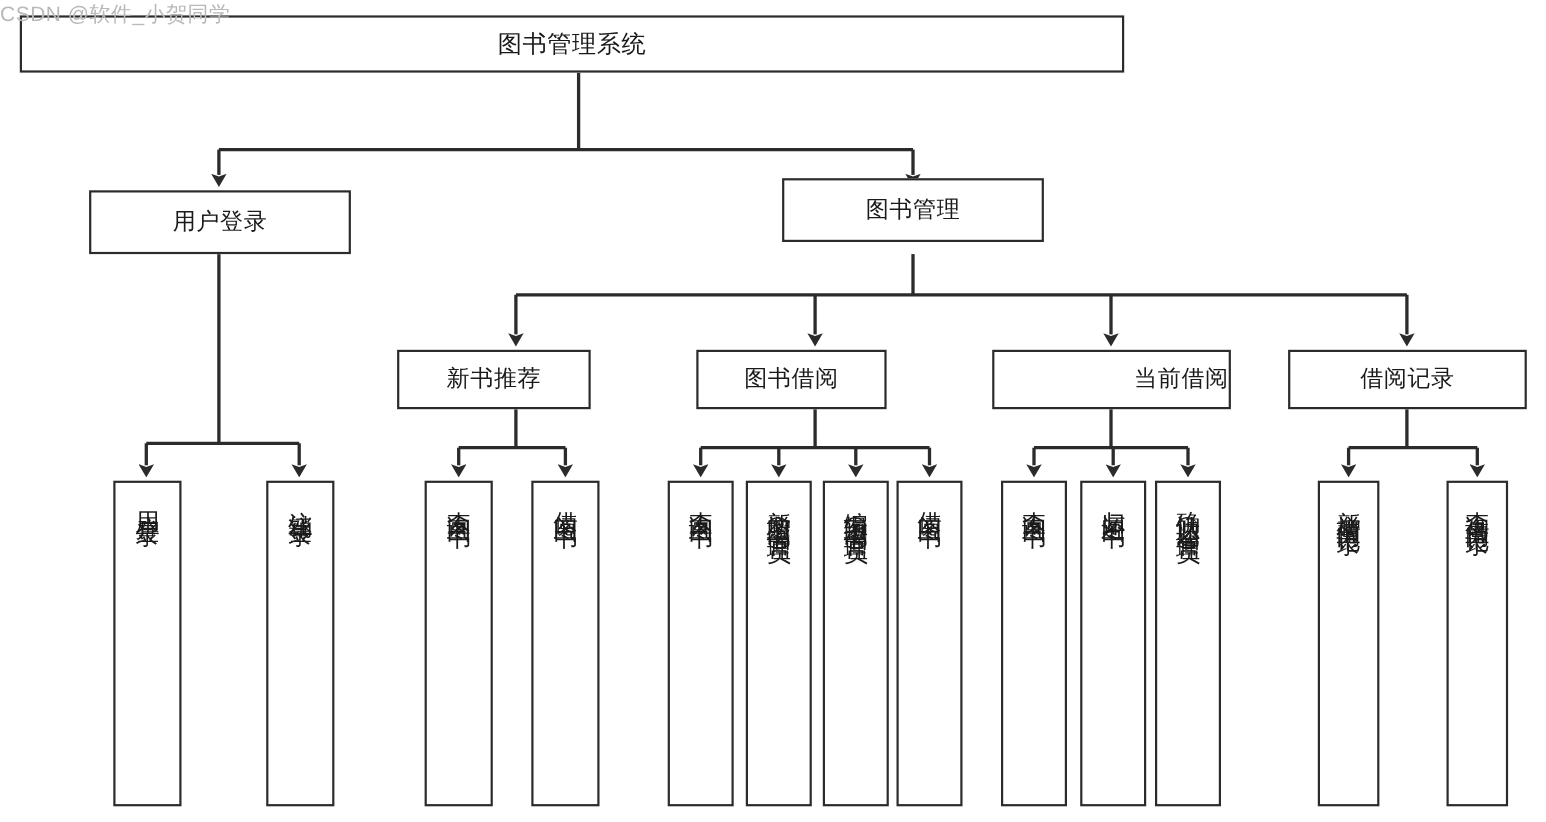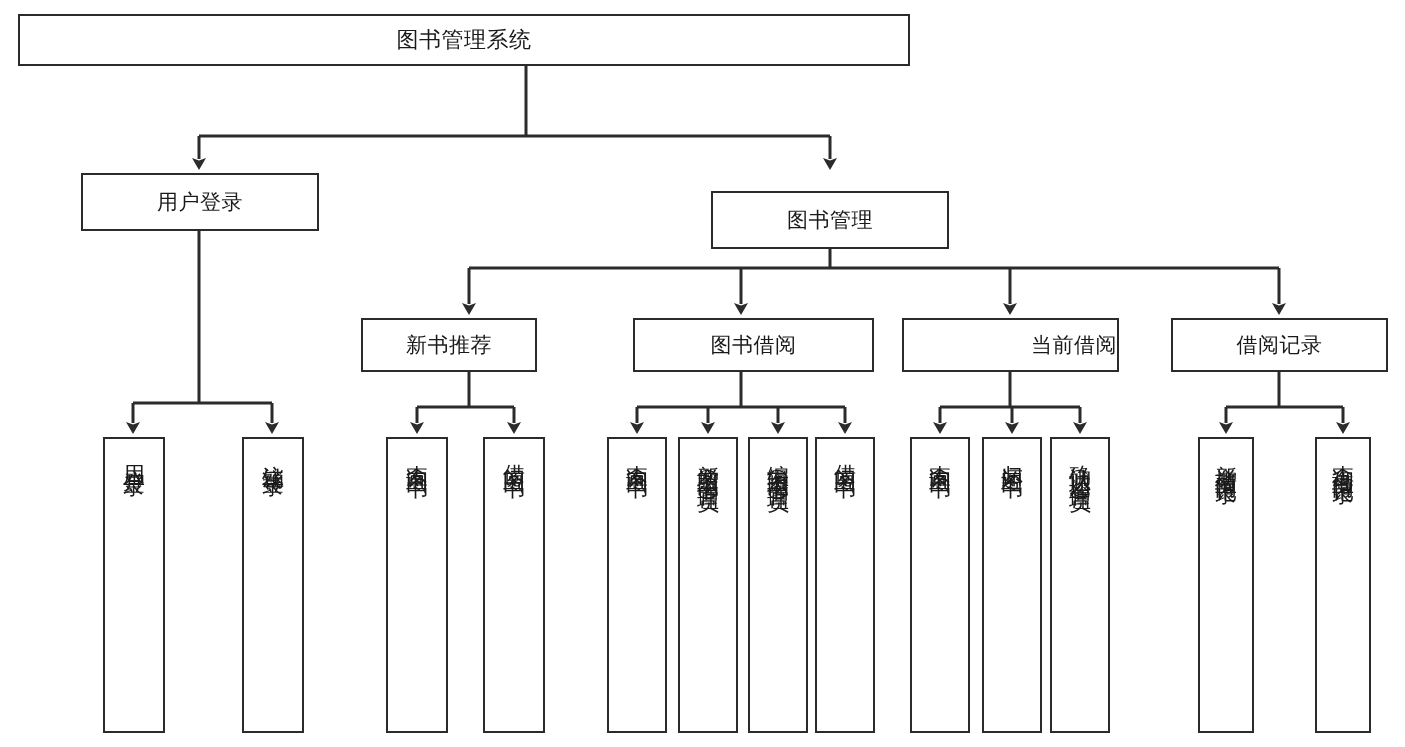--- a/index.html
+++ b/index.html
@@ -108,33 +108,33 @@
         <line x1="940" y1="407" x2="940" y2="423" stroke="#2b2b2b" stroke-width="3" marker-end="url(#arrow)"></line>
         <line x1="1012" y1="407" x2="1012" y2="423" stroke="#2b2b2b" stroke-width="3" marker-end="url(#arrow)"></line>
         <line x1="1080" y1="407" x2="1080" y2="423" stroke="#2b2b2b" stroke-width="3" marker-end="url(#arrow)"></line>
         <line x1="1279" y1="372" x2="1279" y2="407" stroke="#2b2b2b" stroke-width="3"></line>
         <line x1="1226" y1="407" x2="1343" y2="407" stroke="#2b2b2b" stroke-width="3"></line>
         <line x1="1226" y1="407" x2="1226" y2="423" stroke="#2b2b2b" stroke-width="3" marker-end="url(#arrow)"></line>
         <line x1="1343" y1="407" x2="1343" y2="423" stroke="#2b2b2b" stroke-width="3" marker-end="url(#arrow)"></line>
       </g>
   </svg>
   <div id="node-layer">
-      <div class="node horizontal root" style="left: 18px; top: 14px; width: 892px; height: 52px; border-color: rgb(43, 43, 43); background: rgb(255, 255, 255); color: rgb(26, 26, 26);">
+      <div class="node horizontal root" style="left: 18px; top: 14px; width: 1004px; height: 52px; border-color: rgb(43, 43, 43); background: rgb(255, 255, 255); color: rgb(26, 26, 26);">
         <span class="label">图书管理系统</span>
       </div>
       <div class="node horizontal" style="left: 81px; top: 173px; width: 238px; height: 58px; border-color: rgb(43, 43, 43); background: rgb(255, 255, 255); color: rgb(26, 26, 26);">
         <span class="label">用户登录</span>
       </div>
-      <div class="node horizontal" style="left: 711px; top: 191px; width: 238px; height: 58px; border-color: rgb(43, 43, 43); background: rgb(255, 255, 255); color: rgb(26, 26, 26);">
+      <div class="node horizontal" style="left: 711px; top: 162px; width: 238px; height: 58px; border-color: rgb(43, 43, 43); background: rgb(255, 255, 255); color: rgb(26, 26, 26);">
         <span class="label">图书管理</span>
       </div>
       <div class="node horizontal" style="left: 361px; top: 318px; width: 176px; height: 54px; border-color: rgb(43, 43, 43); background: rgb(255, 255, 255); color: rgb(26, 26, 26);">
         <span class="label">新书推荐</span>
       </div>
-      <div class="node horizontal" style="left: 633px; top: 318px; width: 241px; height: 54px; border-color: rgb(43, 43, 43); background: rgb(255, 255, 255); color: rgb(26, 26, 26);">
+      <div class="node horizontal" style="left: 633px; top: 318px; width: 173px; height: 54px; border-color: rgb(43, 43, 43); background: rgb(255, 255, 255); color: rgb(26, 26, 26);">
         <span class="label">图书借阅</span>
       </div>
       <div class="node horizontal" style="left: 902px; top: 318px; width: 217px; height: 54px; border-color: rgb(43, 43, 43); background: rgb(255, 255, 255); color: rgb(26, 26, 26); justify-content: flex-end;">
         <span class="label">当前借阅</span>
       </div>
       <div class="node horizontal" style="left: 1171px; top: 318px; width: 217px; height: 54px; border-color: rgb(43, 43, 43); background: rgb(255, 255, 255); color: rgb(26, 26, 26);">
         <span class="label">借阅记录</span>
       </div>
       <div class="node vertical" style="left: 103px; top: 437px; width: 62px; height: 296px; border-color: rgb(43, 43, 43); background: rgb(255, 255, 255); color: rgb(26, 26, 26);">
         <span class="label">用户登录</span>
@@ -169,13 +169,14 @@
       <div class="node vertical" style="left: 1050px; top: 437px; width: 60px; height: 296px; border-color: rgb(43, 43, 43); background: rgb(255, 255, 255); color: rgb(26, 26, 26);">
         <span class="label">确认归还（管理员）</span>
       </div>
       <div class="node vertical" style="left: 1198px; top: 437px; width: 56px; height: 296px; border-color: rgb(43, 43, 43); background: rgb(255, 255, 255); color: rgb(26, 26, 26);">
         <span class="label">新增借阅记录</span>
       </div>
       <div class="node vertical" style="left: 1315px; top: 437px; width: 56px; height: 296px; border-color: rgb(43, 43, 43); background: rgb(255, 255, 255); color: rgb(26, 26, 26);">
         <span class="label">查询借阅记录</span>
       </div>
     </div>
+  <div class="watermark">CSDN @软件_小贺同学</div>
 </div>
 
 </body></html>

